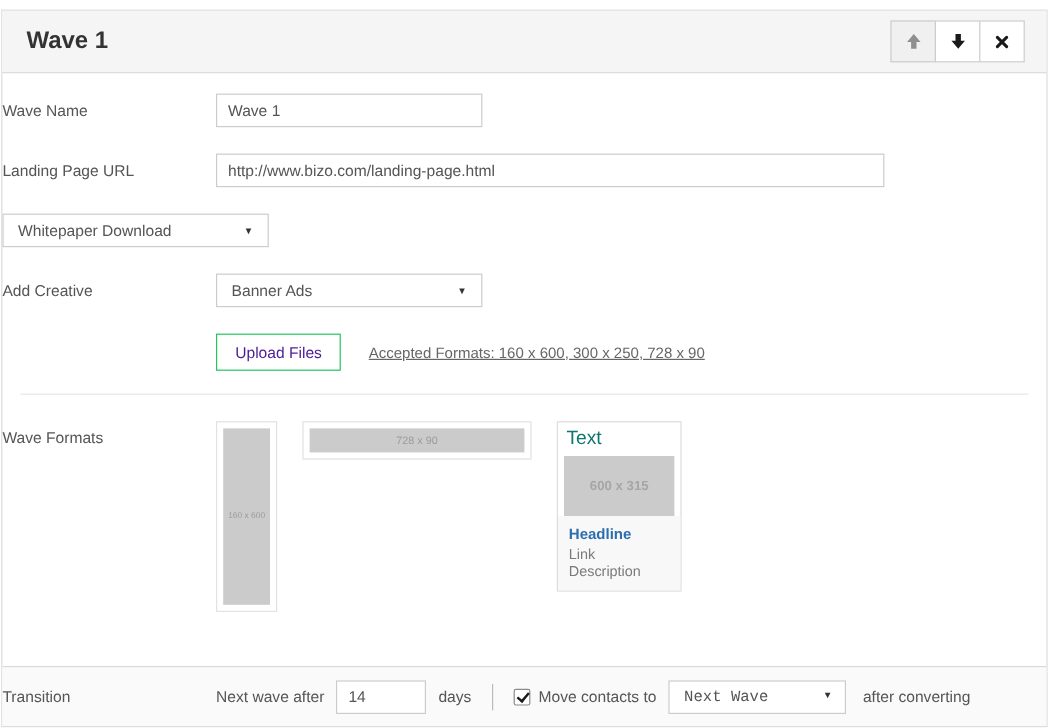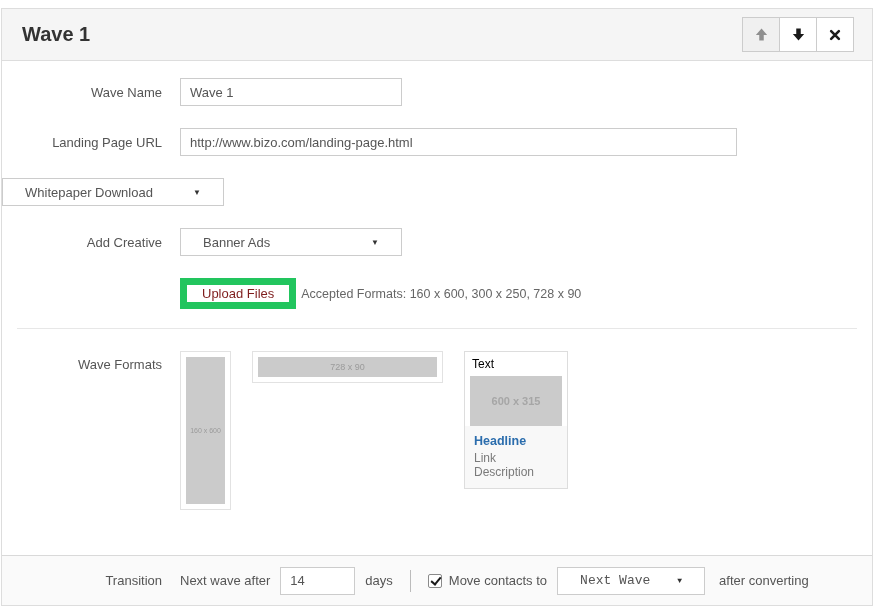--- a/index.html
+++ b/index.html
@@ -44,21 +44,20 @@
   .hbtn svg { display: block; }
   
   .panel-body { padding-top: 17px; }
   .form-row {
     display: flex;
     align-items: center;
     margin-bottom: 22px;
   }
   .form-label {
     width: 160px;
-    text-align: right;
     margin-right: 18px;
     color: #555;
     flex: none;
   }
   .text-input {
     height: 28px;
     border: 1px solid #ccc;
     padding: 0 9px;
     font-family: "Liberation Sans", sans-serif;
     font-size: 13px;
@@ -66,40 +65,40 @@
     background: #fff;
     outline: none;
   }
   .w-name { width: 222px; }
   .w-url  { width: 557px; }
   .select {
     width: 222px; height: 28px;
     border: 1px solid #ccc;
     background: #fff;
     display: flex; align-items: center;
-    padding: 0 22px;
+    padding: 0 12px;
     cursor: pointer;
     color: #555;
   }
   .select .caret {
     margin-left: auto;
     font-size: 8px;
     color: #333;
   }
   .upload-btn {
     height: 31px;
     padding: 0 15px;
-    border: 7px solid #22c55e;
+    border: 1px solid #22c55e;
     background: #fff;
     font-family: "Liberation Sans", sans-serif;
     font-size: 13px;
-    color: #7f1d1d;
-    cursor: pointer;
-  }
-  .upload-help { margin-left: 5px; font-size: 12.5px; color: #666; }
+    color: #4c1d95;
+    cursor: pointer;
+  }
+  .upload-help { margin-left: 23px; font-size: 12.5px; color: #666; text-decoration: underline; }
   .divider {
     border: none;
     border-top: 1px solid #e7e7e7;
     margin: 19px 15px 22px 15px;
   }
   
   .creative-row { display: flex; align-items: flex-start; }
   .creative-row .form-label { padding-top: 6px; }
   .cards { display: flex; align-items: flex-start; }
   .banner-card {
@@ -115,21 +114,21 @@
     white-space: nowrap;
   }
   .c1 .banner-fill { width: 39px;  height: 147px; font-size: 7px; }
   .c2 .banner-fill { width: 70px;  height: 59px;  font-size: 10px; }
   .c3 .banner-fill { width: 179px; height: 20px;  font-size: 9px; }
   .text-card {
     width: 104px;
     border: 1px solid #ddd;
     background: #fff;
   }
-  .tc-title { padding: 5px 7px 3px 7px; font-size: 12px; color: #000000; }
+  .tc-title { padding: 5px 7px 3px 7px; font-size: 16px; color: #0f766e; }
   .tc-image {
     margin: 2px 5px 0 5px;
     height: 50px;
     background: #cbcbcb;
     color: #a6a6a6;
     font-size: 11px;
     font-weight: bold;
     display: flex; align-items: center; justify-content: center;
   }
   .tc-body { background: #f8f8f8; padding: 8px 9px 9px 9px; }

